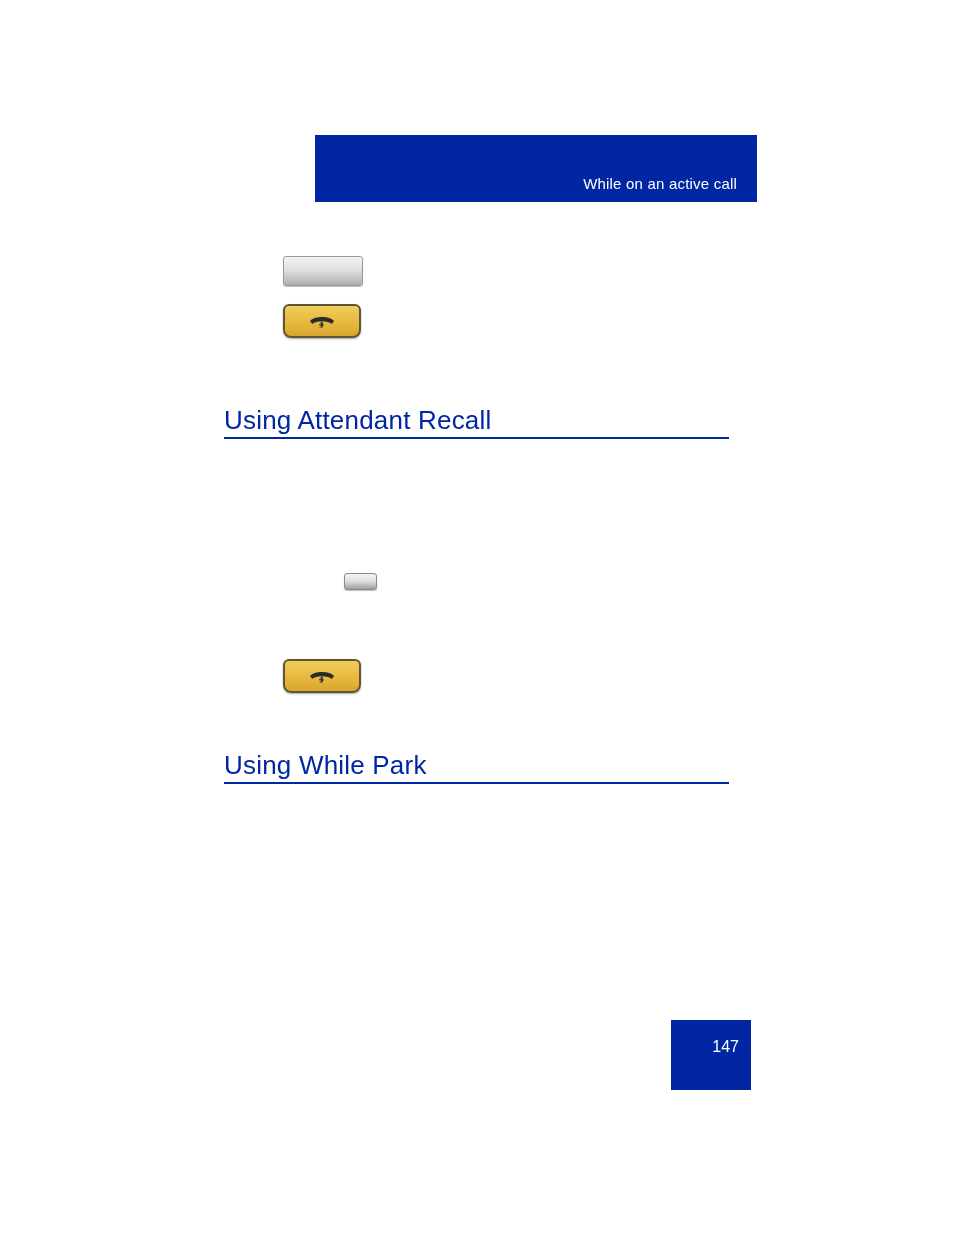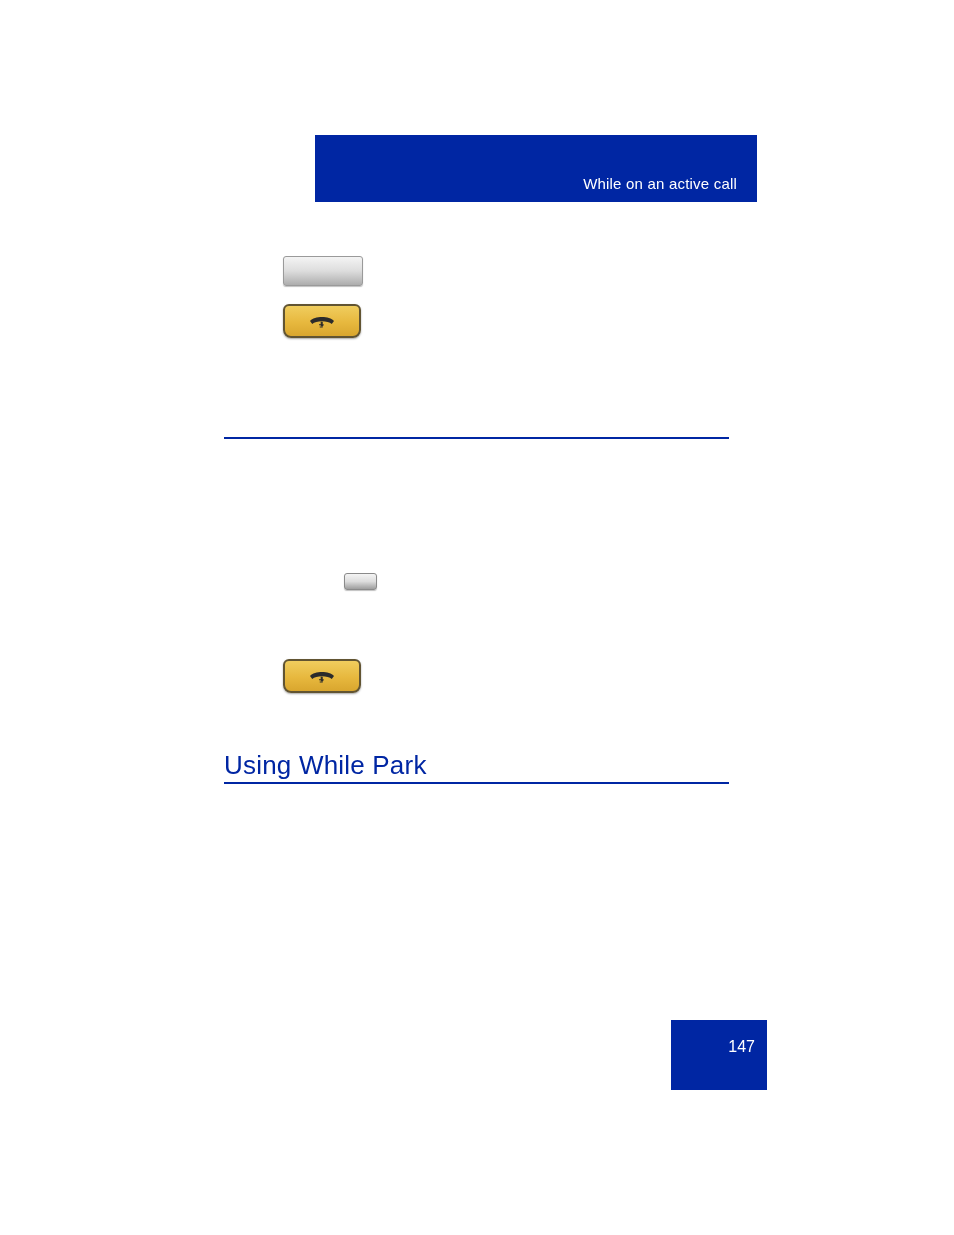--- a/index.html
+++ b/index.html
@@ -97,21 +97,20 @@
   .h2 { top: 750px; }
   .r2 { top: 782px; }
   
   .page-num-box {
     position: absolute;
     left: 671px;
     top: 1020px;
     width: 80px;
     height: 70px;
     background: #0026a3;
-    padding-left: 16px;
   }
   .page-num {
     position: absolute;
     right: 12px;
     top: 18px;
     color: #ffffff;
     font-size: 16px;
     font-weight: 400;
   }
 </style>
@@ -128,20 +127,21 @@
 
   <div class="goodbye-btn gb1">
     <svg viewBox="0 0 40 20">
       <path d="M4 10 C10 3, 30 3, 36 10 L33 14 C28 9, 12 9, 7 14 Z" fill="#2b2b2b"></path>
       <path d="M19 11 L19 15 M16 15 L22 15 M17 18 L21 18" stroke="#2b2b2b" stroke-width="1.5" fill="none"></path>
       <path d="M20 11 L20 15" stroke="#2b2b2b" stroke-width="2"></path>
       <polygon points="20,18 17.5,15 22.5,15" fill="#2b2b2b"></polygon>
     </svg>
   </div>
 
+  <div class="section-heading h1">Using Attendant Recall</div>
   <div class="section-rule r1"></div>
 
   <div class="mini-btn"></div>
 
   <div class="goodbye-btn gb2">
     <svg viewBox="0 0 40 20">
       <path d="M4 10 C10 3, 30 3, 36 10 L33 14 C28 9, 12 9, 7 14 Z" fill="#2b2b2b"></path>
       <path d="M19 11 L19 15 M16 15 L22 15 M17 18 L21 18" stroke="#2b2b2b" stroke-width="1.5" fill="none"></path>
       <path d="M20 11 L20 15" stroke="#2b2b2b" stroke-width="2"></path>
       <polygon points="20,18 17.5,15 22.5,15" fill="#2b2b2b"></polygon>

